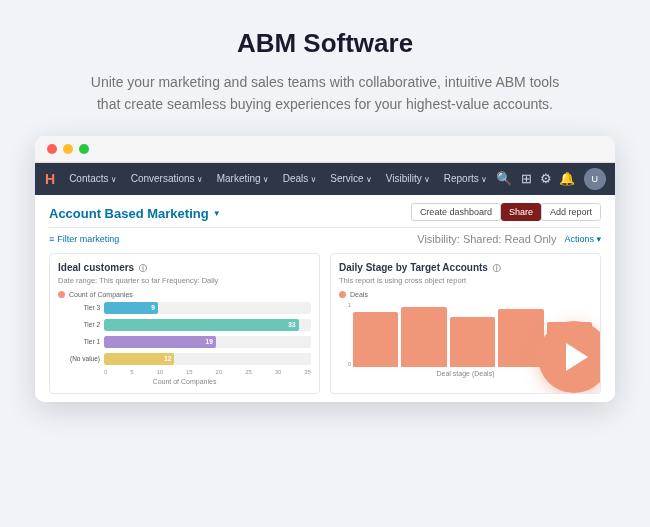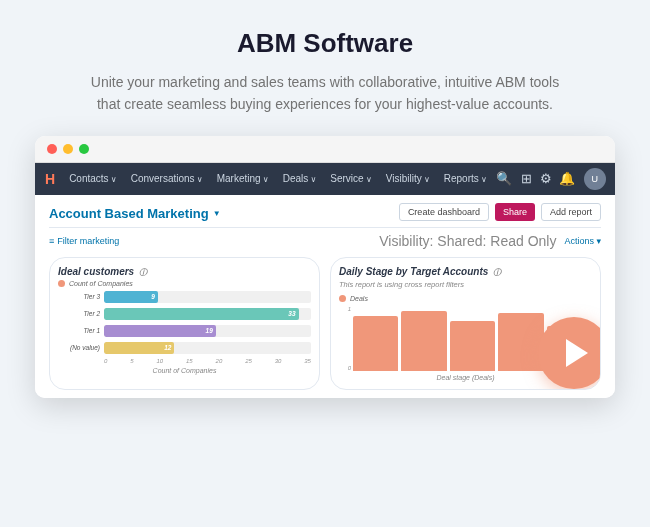--- a/index.html
+++ b/index.html
@@ -135,36 +135,36 @@
     }
 
     .dashboard-title::after {
       content: '▼';
       font-size: 8px;
       color: #0073aa;
     }
 
     .dashboard-actions {
       display: flex;
-      gap: 6px;
+      gap: 0;
       margin-left: 40px;
     }
 
     .btn-outline {
       border: 1px solid #cbd5e0;
       background: #fff;
       color: #444;
       font-size: 9px;
       padding: 3px 8px;
       border-radius: 3px;
       cursor: pointer;
     }
 
     .btn-primary {
-      background: #be185d;
+      background: #7f1d1d;
       color: #fff;
       border: none;
       font-size: 9px;
       padding: 3px 8px;
       border-radius: 3px;
       cursor: pointer;
     }
 
     .filter-bar {
       display: flex;
@@ -177,43 +177,42 @@
 
     .filter-link {
       color: #0073aa;
       font-size: 9px;
       display: flex;
       align-items: center;
       gap: 3px;
     }
 
     .visibility-text {
-      font-size: 14px;
+      font-size: 11px;
       color: #888;
     }
 
     .actions-btn {
       font-size: 9px;
       color: #0073aa;
     }
 
     
     .charts-row {
       display: flex;
       gap: 10px;
       position: relative;
     }
 
     .chart-card {
       flex: 1;
       border: 1px solid #e2e8f0;
-      border-radius: 16px;
+      border-radius: 4px;
       padding: 8px;
       background: #fff;
-      font-style: italic;
     }
 
     .chart-title {
       font-size: 10px;
       font-weight: 600;
       color: #2d3748;
       margin-bottom: 2px;
     }
 
     .chart-subtitle {
@@ -415,20 +414,21 @@
       </div>
     </div>
 
     <div class="charts-row">
 
       <div class="chart-card">
         <div class="chart-title">
           <span>Ideal customers</span>
           <span class="chart-info-icon">ⓘ</span>
         </div>
+        <div class="chart-subtitle">Date range: This quarter so far   Frequency: Daily</div>
         <div class="chart-legend">
           <div class="legend-dot" style="background:#f0977a;"></div>
           <span class="legend-text">Count of Companies</span>
         </div>
         <div class="hbar-chart">
           <div class="hbar-row">
             <span class="hbar-label">Tier 3</span>
             <div class="hbar-track">
               <div class="hbar-fill" style="width:26%;background:#4fb3d3;">
                 <span class="hbar-val">9</span>
@@ -471,21 +471,21 @@
           <span>35</span>
         </div>
         <div class="xaxis-label">Count of Companies</div>
       </div>
 
       <div class="chart-card" style="position:relative;overflow:hidden;">
         <div class="chart-title">
           <span>Daily Stage by Target Accounts</span>
           <span class="chart-info-icon">ⓘ</span>
         </div>
-        <div class="chart-subtitle">This report is using cross report filters</div>
+        <div class="chart-subtitle">This report is using cross object report</div>
         <div class="chart-legend">
           <div class="legend-dot" style="background:#f0977a;"></div>
           <span class="legend-text">Deals</span>
         </div>
 
         <div style="display:flex;gap:2px;padding-left:14px;position:relative;">
 
           <div style="position:absolute;left:0;top:0;height:65px;display:flex;flex-direction:column;justify-content:space-between;align-items:flex-end;width:12px;">
             <span style="font-size:6px;color:#999;">1</span>
             <span style="font-size:6px;color:#999;">0</span>

